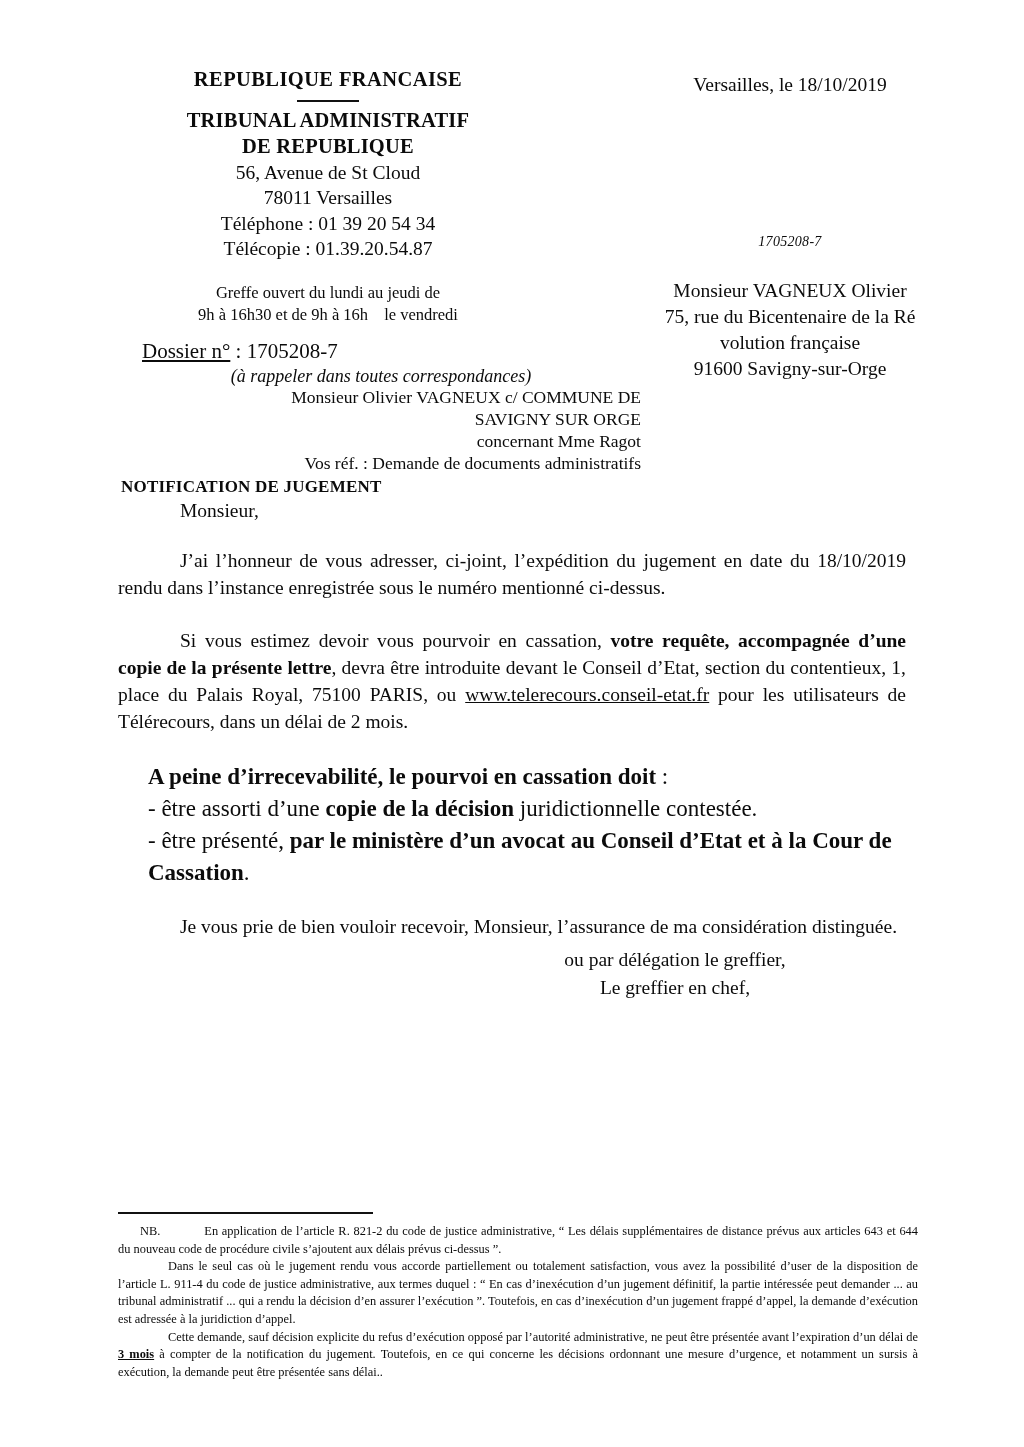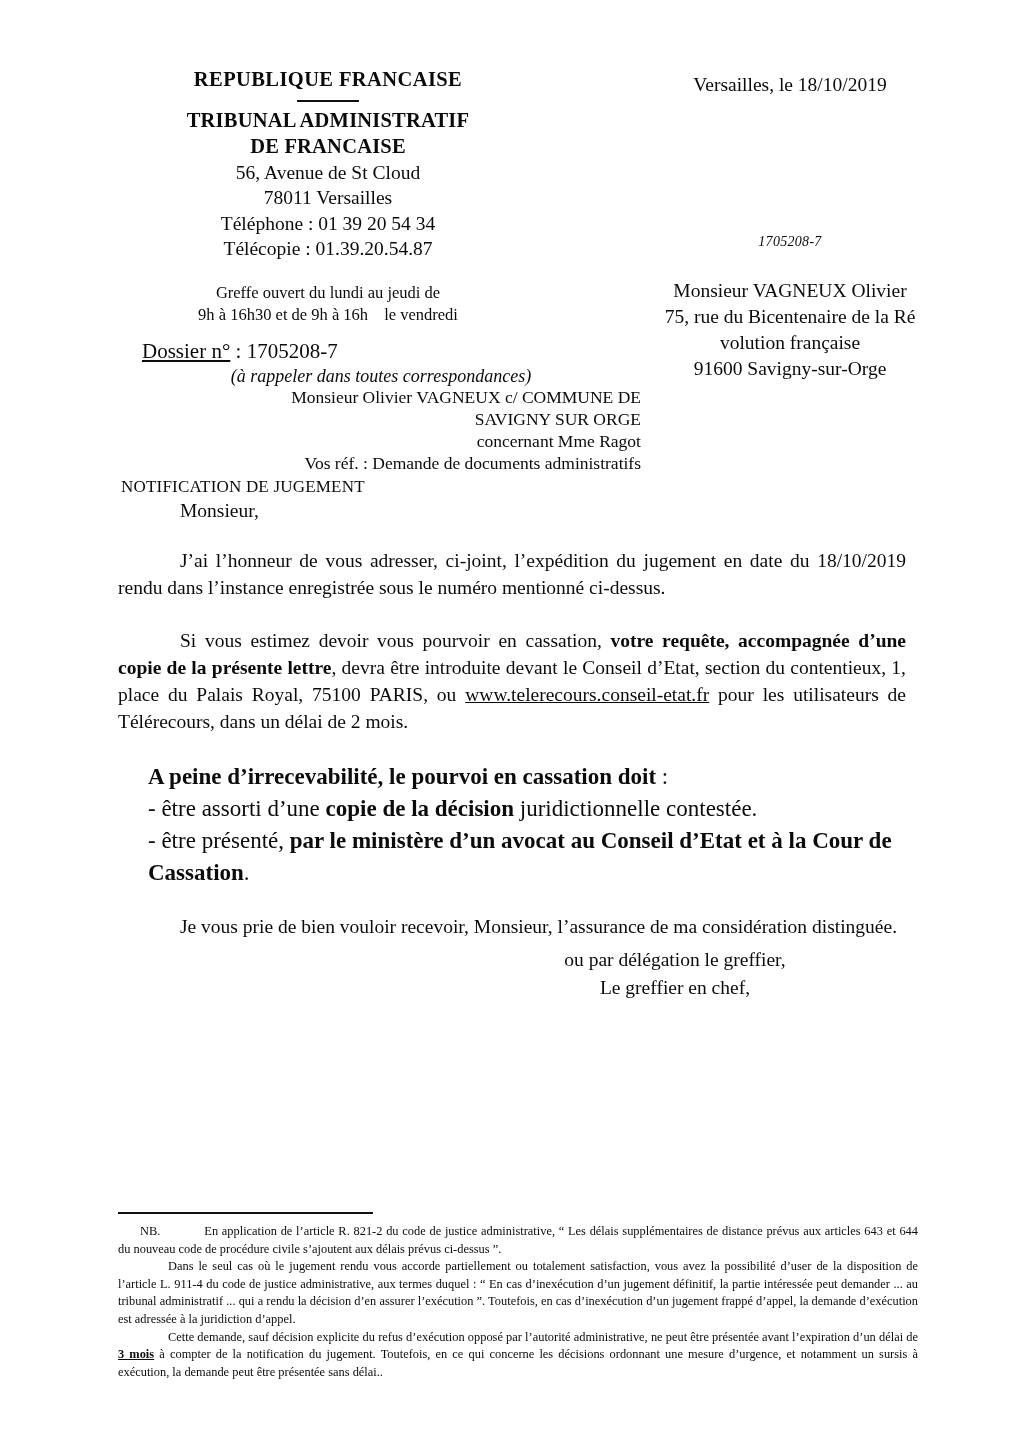--- a/index.html
+++ b/index.html
@@ -119,21 +119,21 @@
     margin-top: 1px;
     text-align: center;
   }
   .ref-line {
     font-size: 17.5px;
     line-height: 1.25;
     text-align: right;
   }
   .ref-notif {
     font-size: 17px;
-    font-weight: normal;
+    font-weight: bold;
     font-variant: small-caps;
     letter-spacing: 0.2px;
     margin-top: 1px;
   }
 
   
   .body-zone {
     position: absolute;
     left: 118px;
     top: 500px;
@@ -200,21 +200,21 @@
 <body>
 
 <div class="page">
 
   <div class="header-zone">
 
     <div class="letterhead">
       <div class="lh-title">REPUBLIQUE FRANCAISE</div>
       <div class="lh-rule"></div>
       <div class="lh-court">TRIBUNAL ADMINISTRATIF</div>
-      <div class="lh-court">DE FRANCAISE</div>
+      <div class="lh-court">DE REPUBLIQUE</div>
       <div class="lh-line">56, Avenue de St Cloud</div>
       <div class="lh-line">78011 Versailles</div>
       <div class="lh-line">Téléphone : 01 39 20 54 34</div>
       <div class="lh-line">Télécopie : 01.39.20.54.87</div>
     </div>
 
     <div class="greffe">
       <div>Greffe ouvert du lundi au jeudi de</div>
       <div><span>9h à 16h30 et de 9h à 16h</span><span class="gap-wide"></span><span>le vendredi</span></div>
     </div>

